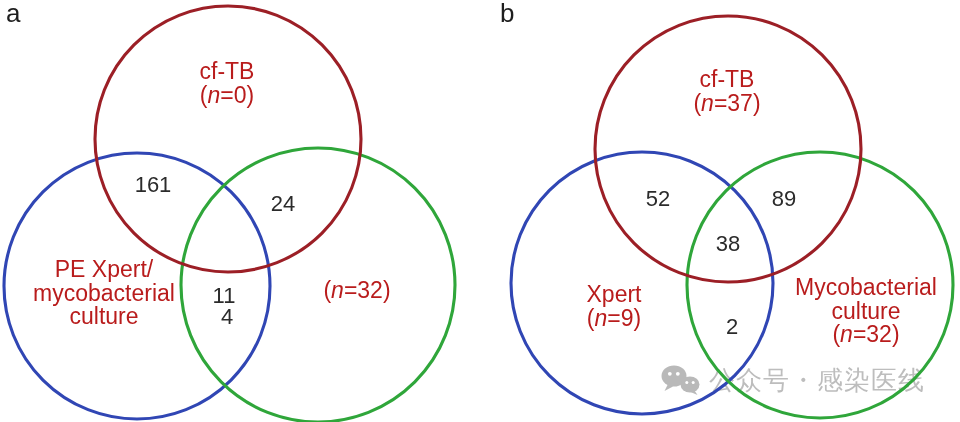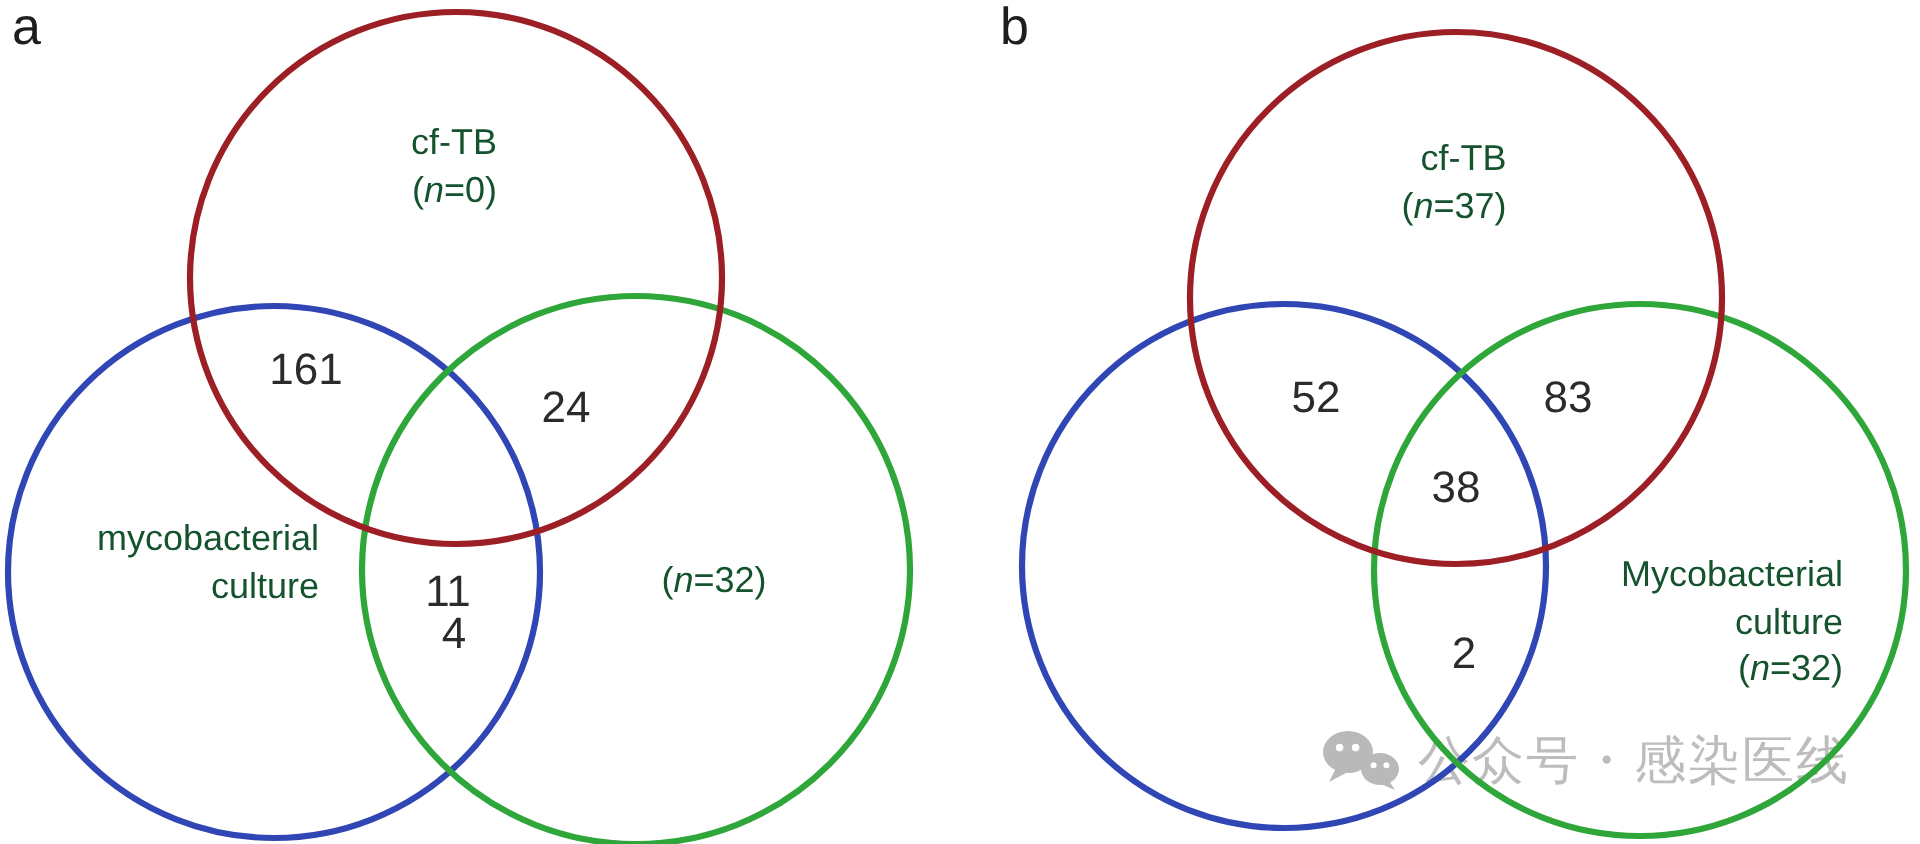--- a/index.html
+++ b/index.html
@@ -17,22 +17,22 @@
   .ring { fill:none; stroke-width:3.1; }
 
   .panel-tag {
     position:absolute; z-index:3;
     font-size:26px; color:#1e1e1e; line-height:26px;
   }
 
   .set-label {
     position:absolute; z-index:3;
     transform:translateX(-50%);
-    text-align:right; white-space:nowrap;
-    font-size:18px; line-height:23.5px; color:#14532d;
+    text-align:center; white-space:nowrap;
+    font-size:23px; line-height:23.5px; color:#b91c1c;
   }
   .set-label i { font-style:italic; }
 
   .count {
     position:absolute; z-index:3;
     transform:translate(-50%,-50%);
     font-size:22px; color:#2b2b2b; line-height:22px;
   }
 
   .watermark {
@@ -56,20 +56,21 @@
       <circle class="ring" cx="318" cy="285" r="137" stroke="#2fa63a"></circle>
       <circle class="ring" cx="228" cy="139" r="133" stroke="#9c1f26"></circle>
     </svg>
 
     <div class="set-label" style="left:227px; top:60px;">
       <div>cf-TB</div>
       <div>(<i>n</i>=0)</div>
     </div>
 
     <div class="set-label" style="left:104px; top:258px;">
+      <div>PE Xpert/</div>
       <div>mycobacterial</div>
       <div>culture</div>
     </div>
 
     <div class="set-label" style="left:357px; top:279px;">
       <div>(<i>n</i>=32)</div>
     </div>
 
     <div class="count" style="left:153px; top:185px;">161</div>
     <div class="count" style="left:283px; top:204px;">24</div>
@@ -84,29 +85,33 @@
       <circle class="ring" cx="162" cy="283" r="131" stroke="#3046b4"></circle>
       <circle class="ring" cx="340" cy="285" r="133" stroke="#2fa63a"></circle>
       <circle class="ring" cx="248" cy="149" r="133" stroke="#9c1f26"></circle>
     </svg>
 
     <div class="set-label" style="left:247px; top:68px;">
       <div>cf-TB</div>
       <div>(<i>n</i>=37)</div>
     </div>
 
+    <div class="set-label" style="left:134px; top:283px;">
+      <div>Xpert</div>
+      <div>(<i>n</i>=9)</div>
+    </div>
 
     <div class="set-label" style="left:386px; top:276px;">
       <div>Mycobacterial</div>
       <div>culture</div>
       <div>(<i>n</i>=32)</div>
     </div>
 
     <div class="count" style="left:178px; top:199px;">52</div>
-    <div class="count" style="left:304px; top:199px;">83</div>
+    <div class="count" style="left:304px; top:199px;">89</div>
     <div class="count" style="left:248px; top:244px;">38</div>
     <div class="count" style="left:252px; top:327px;">2</div>
   </section>
 
   <div class="watermark">
     <svg class="wm-icon" width="42" height="32" viewBox="0 0 42 32">
       <g fill="#b9b9b9">
         <ellipse cx="14" cy="12" rx="12.5" ry="10.5"></ellipse>
         <path d="M8 20 L4.5 27 L13 22.5 Z"></path>
         <ellipse cx="30" cy="20.5" rx="9.5" ry="8"></ellipse>

